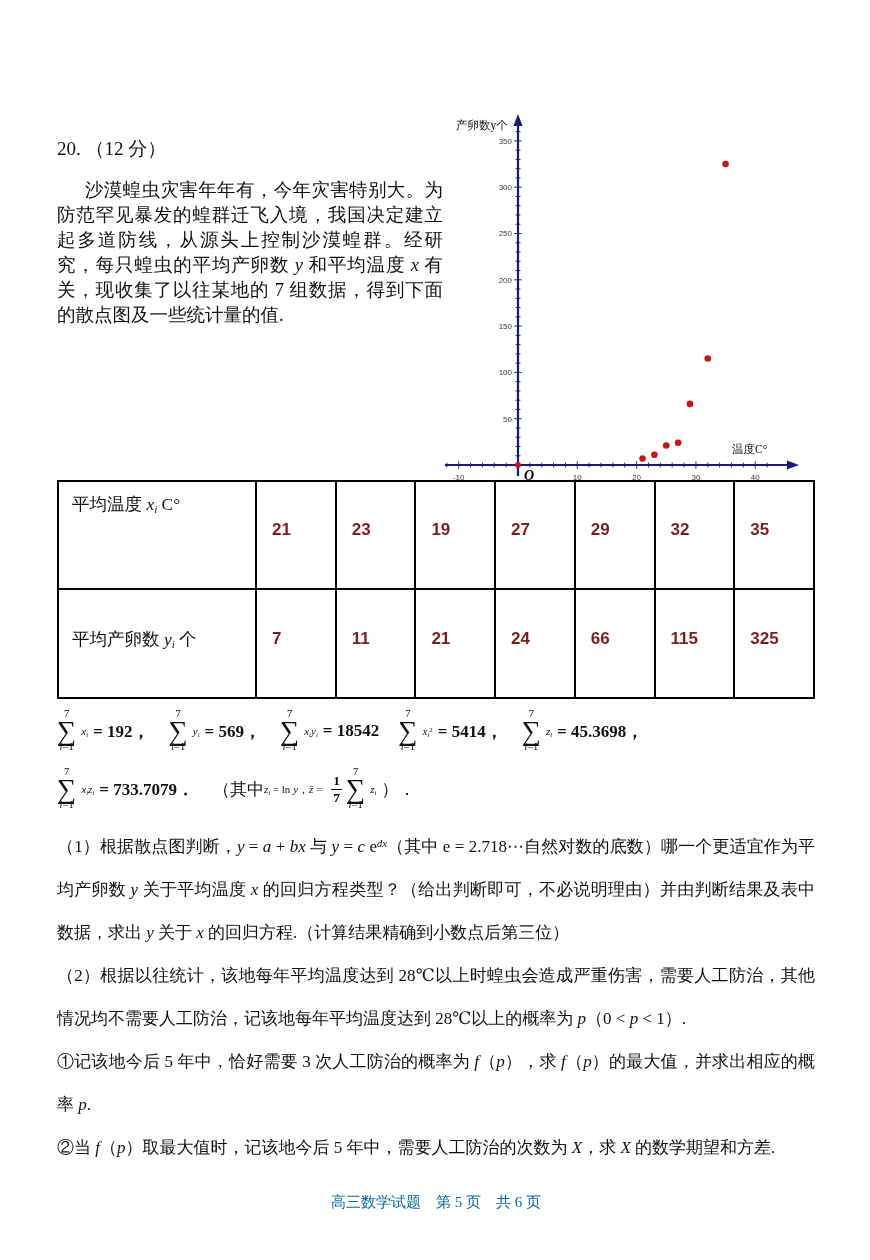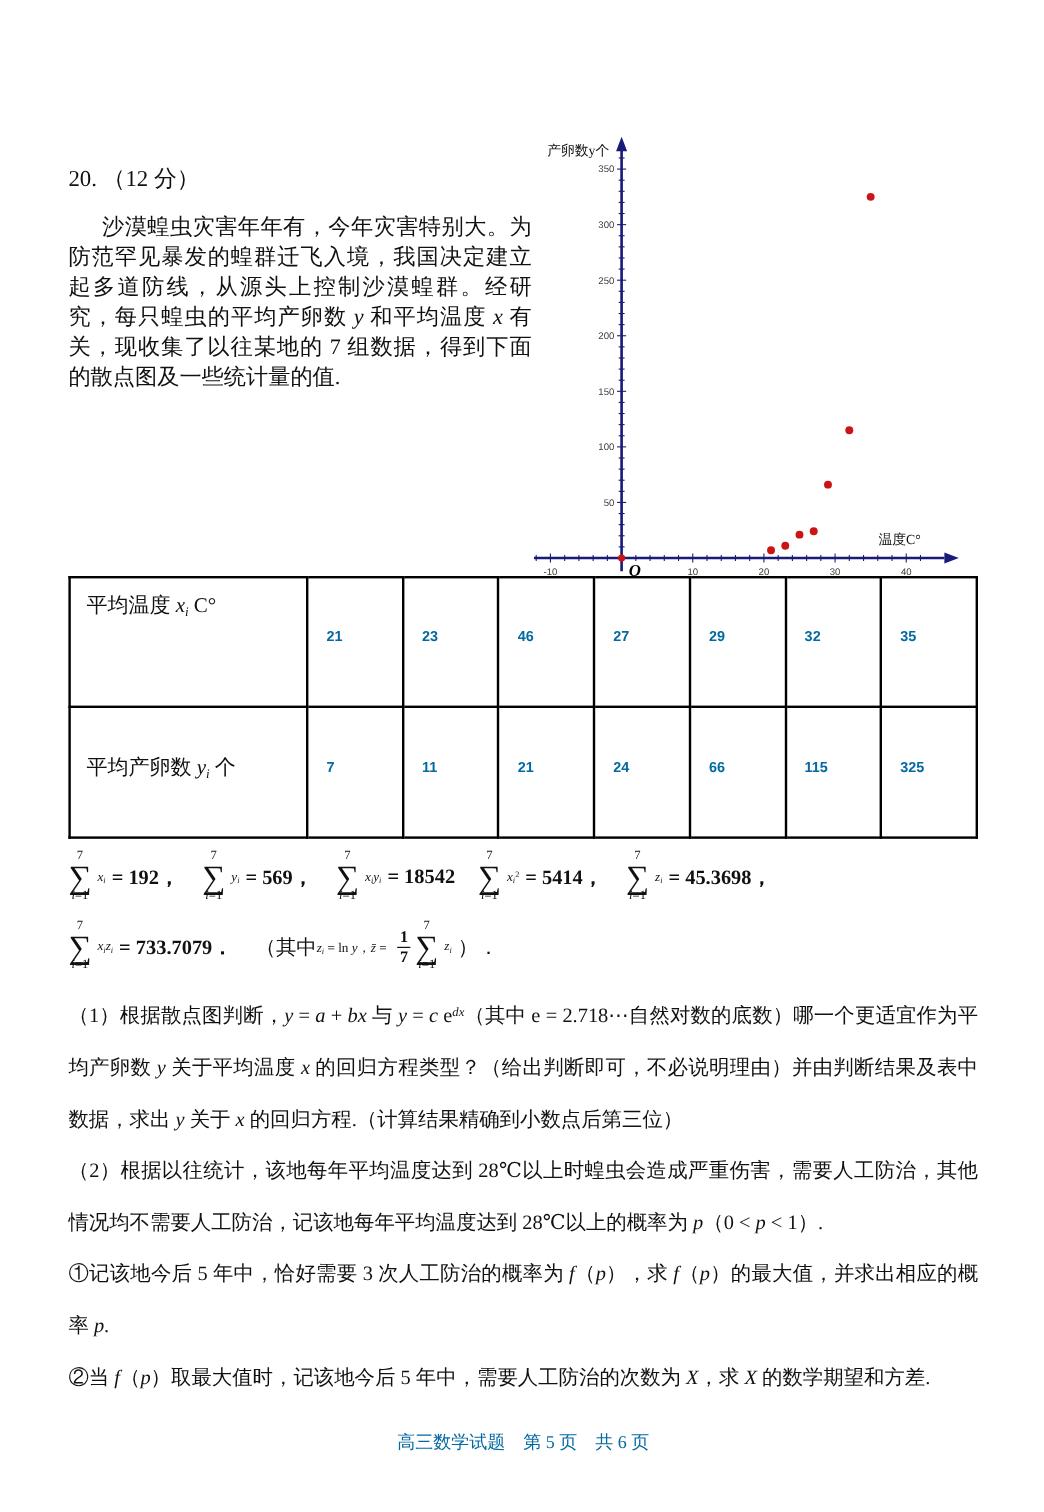--- a/index.html
+++ b/index.html
@@ -27,21 +27,21 @@
   #chart-svg text.tick{font-size:8px;fill:#3c3c3c;font-family:"Liberation Sans","DejaVu Sans",sans-serif;}
   #chart-svg text.axis-label{font-size:11.5px;fill:#111;font-family:"Liberation Serif","DejaVu Serif",serif;}
   #chart-svg text.olabel{font-size:14px;font-style:italic;font-weight:bold;fill:#000;font-family:"Liberation Serif","DejaVu Serif",serif;}
 
   table.data-table{border-collapse:collapse;width:758px;table-layout:fixed;}
   table.data-table td{border:2px solid #000;font-size:17.5px;vertical-align:middle;padding:0 0 10px 15px;}
   table.data-table td.label-cell{width:183px;font-size:17.5px;padding-left:13px;}
   table.data-table tr.r0 td{height:86px;}
   table.data-table tr.r1 td{height:97px;}
   table.data-table tr.r0 td.label-cell{vertical-align:top;padding-top:10px;}
-  table.data-table td.val-cell{font-family:"Liberation Sans","DejaVu Sans",sans-serif;font-weight:700;font-size:12px;color:#0369a1;margin-top:20px;}
+  table.data-table td.val-cell{font-family:"Liberation Sans","DejaVu Sans",sans-serif;font-weight:700;font-size:17px;color:#7f1d1d;margin-top:20px;}
 
   .stats-line{display:flex;align-items:center;font-size:17px;margin-top:6px;height:52px;}
   .sum{display:inline-flex;flex-direction:column;align-items:center;line-height:1;margin-right:5px;flex:none;}
   .sum .lim{font-size:10.5px;}
   .sum .sigma{font-size:27px;line-height:0.85;}
   .expr{font-size:11px;margin-right:5px;white-space:nowrap;}
   .val{font-weight:bold;font-size:17px;margin-right:19px;white-space:nowrap;}
   .plain{font-size:17px;white-space:nowrap;}
   .frac{display:inline-flex;flex-direction:column;align-items:center;line-height:1.15;font-size:13.5px;margin:0 4px;font-weight:bold;}
   .frac .den{border-top:1.4px solid #111;padding:0 2px;}
@@ -161,21 +161,21 @@
         </svg>
     </div>
   </div>
 
   <table class="data-table">
     <tbody id="table-body">
         <tr class="r0">
           <td class="label-cell">平均温度 <i class="mv">x</i><sub><i class="mv">i</i></sub> C°</td>
           <td class="val-cell">21</td>
           <td class="val-cell">23</td>
-          <td class="val-cell">46</td>
+          <td class="val-cell">19</td>
           <td class="val-cell">27</td>
           <td class="val-cell">29</td>
           <td class="val-cell">32</td>
           <td class="val-cell">35</td>
         </tr>
         <tr class="r1">
           <td class="label-cell">平均产卵数 <i class="mv">y</i><sub><i class="mv">i</i></sub> 个</td>
           <td class="val-cell">7</td>
           <td class="val-cell">11</td>
           <td class="val-cell">21</td>

